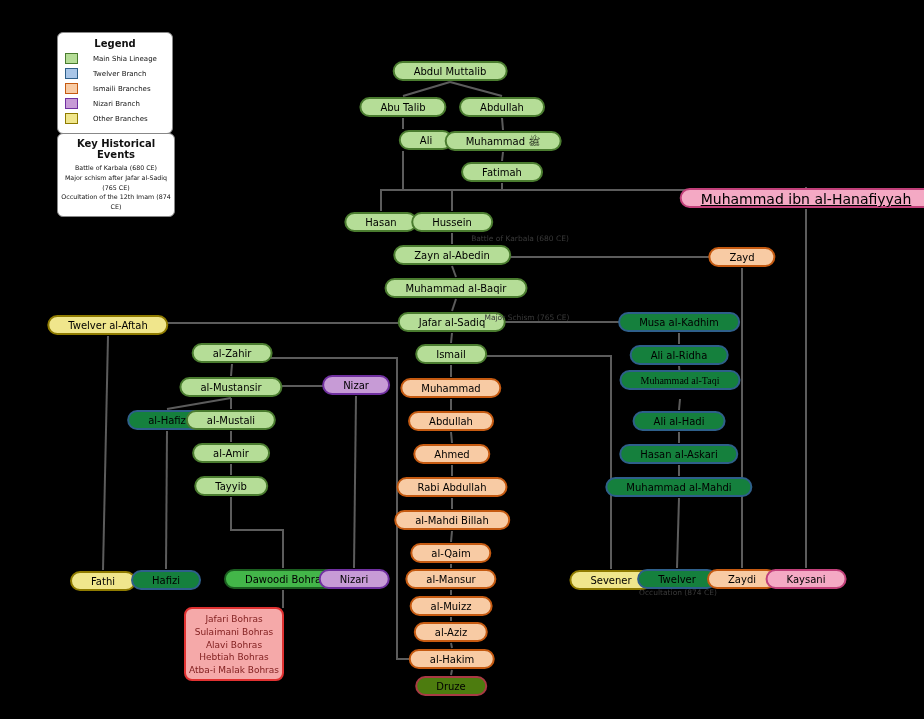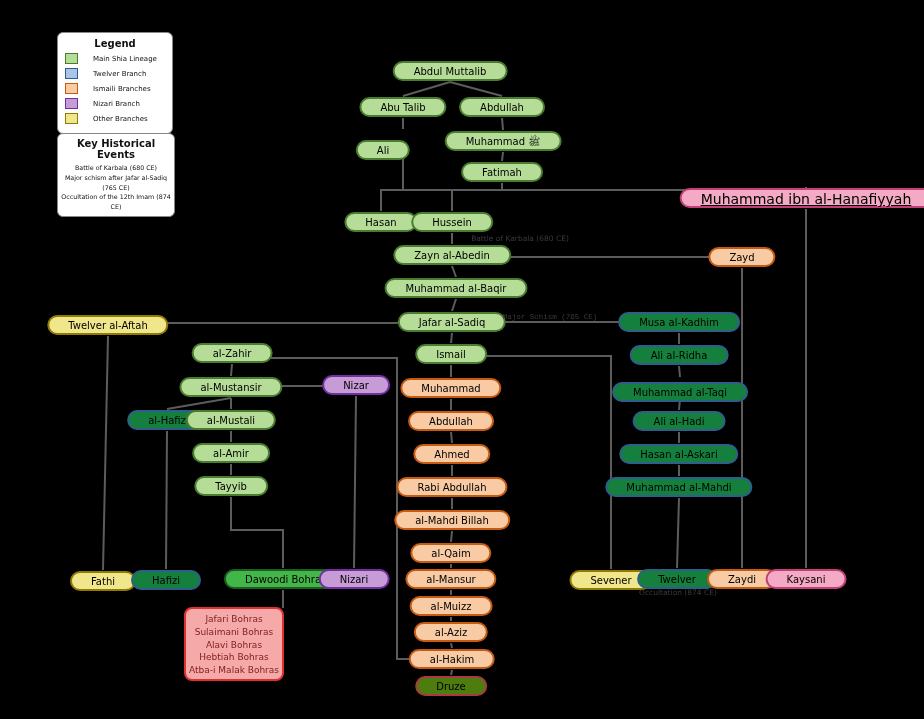--- a/index.html
+++ b/index.html
@@ -89,39 +89,39 @@
       <polyline points="742,268 742,568" fill="none" stroke="#5c5c5c" stroke-width="2"></polyline>
       <polyline points="806,209 806,568" fill="none" stroke="#5c5c5c" stroke-width="2"></polyline>
       <polyline points="283,590 283,608" fill="none" stroke="#5c5c5c" stroke-width="2"></polyline>
     </svg>
 
 
   <div id="nodes-layer">
       <div class="node n-green" style="left: 450px; top: 71px;">Abdul Muttalib</div>
       <div class="node n-green" style="left: 403px; top: 107px;">Abu Talib</div>
       <div class="node n-green" style="left: 502px; top: 107px;">Abdullah</div>
-      <div class="node n-green" style="left: 383px; top: 140px; margin-top: 10px;">Ali</div>
+      <div class="node n-green" style="left: 426px; top: 140px;">Ali</div>
       <div class="node n-green" style="left: 503px; top: 141px;">Muhammad ﷺ</div>
       <div class="node n-green" style="left: 502px; top: 172px;">Fatimah</div>
       <div class="node n-pink n-sm" style="left: 806px; top: 198px;">Muhammad ibn al-Hanafiyyah</div>
       <div class="node n-green" style="left: 381px; top: 222px;">Hasan</div>
       <div class="node n-green" style="left: 452px; top: 222px;">Hussein</div>
       <div class="node n-green" style="left: 452px; top: 255px;">Zayn al-Abedin</div>
       <div class="node n-orange" style="left: 742px; top: 257px;">Zayd</div>
       <div class="node n-green" style="left: 456px; top: 288px;">Muhammad al-Baqir</div>
       <div class="node n-green" style="left: 452px; top: 322px;">Jafar al-Sadiq</div>
       <div class="node n-yellow" style="left: 108px; top: 325px;">Twelver al-Aftah</div>
       <div class="node n-blue" style="left: 679px; top: 322px;">Musa al-Kadhim</div>
       <div class="node n-green" style="left: 451px; top: 354px;">Ismail</div>
       <div class="node n-green" style="left: 232px; top: 353px;">al-Zahir</div>
       <div class="node n-blue" style="left: 679px; top: 355px;">Ali al-Ridha</div>
       <div class="node n-green" style="left: 231px; top: 387px;">al-Mustansir</div>
       <div class="node n-purple" style="left: 356px; top: 385px; text-align: right;">Nizar</div>
       <div class="node n-orange" style="left: 451px; top: 388px;">Muhammad</div>
-      <div class="node n-blue" style="left: 680px; top: 392px;">Muhammad al-Taqi</div>
+      <div class="node n-blue" style="left: 680px; top: 380px; font-family: Liberation Serif, serif;">Muhammad al-Taqi</div>
       <div class="node n-blue" style="left: 167px; top: 420px;">al-Hafiz</div>
       <div class="node n-green" style="left: 231px; top: 420px;">al-Mustali</div>
       <div class="node n-orange" style="left: 451px; top: 421px;">Abdullah</div>
       <div class="node n-blue" style="left: 679px; top: 421px;">Ali al-Hadi</div>
       <div class="node n-green" style="left: 231px; top: 453px;">al-Amir</div>
       <div class="node n-orange" style="left: 452px; top: 454px;">Ahmed</div>
       <div class="node n-blue" style="left: 679px; top: 454px;">Hasan al-Askari</div>
       <div class="node n-green" style="left: 231px; top: 486px;">Tayyib</div>
       <div class="node n-orange" style="left: 452px; top: 487px;">Rabi Abdullah</div>
       <div class="node n-blue" style="left: 679px; top: 487px;">Muhammad al-Mahdi</div>
@@ -143,21 +143,21 @@
       <div class="node n-redbox" style="left: 234px; top: 644px;">
         <div>Jafari Bohras</div>
         <div>Sulaimani Bohras</div>
         <div>Alavi Bohras</div>
         <div>Hebtiah Bohras</div>
         <div>Atba-i Malak Bohras</div>
       </div>
     </div>
   <div id="labels-layer">
       <div class="edge-label" style="left: 520px; top: 238px;">Battle of Karbala (680 CE)</div>
-      <div class="edge-label" style="left: 550px; top: 317px; font-family: Liberation Mono, monospace;">Major Schism (765 CE)</div>
+      <div class="edge-label" style="left: 527px; top: 317px;">Major Schism (765 CE)</div>
       <div class="edge-label" style="left: 678px; top: 592px;">Occultation (874 CE)</div>
     </div>
 
   <div id="legend" class="panel">
     <div class="panel-title">Legend</div>
     <div id="legend-items">
         <div class="legend-item">
           <span class="chip" style="background: rgb(181, 221, 151); border-color: rgb(74, 124, 47);"></span>
           <span>Main Shia Lineage</span>
         </div>

